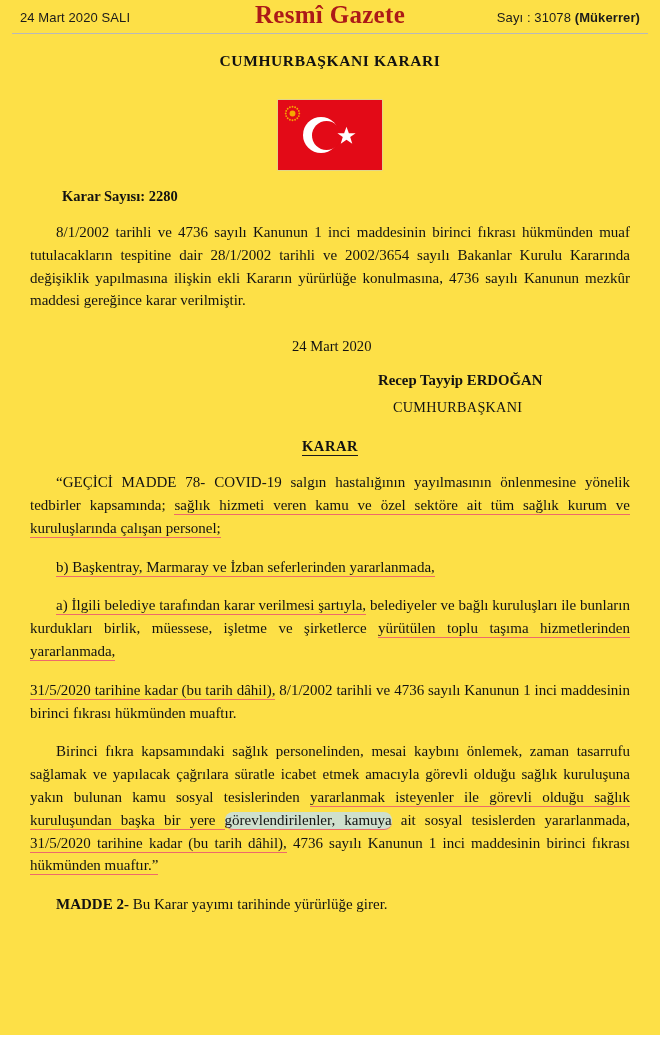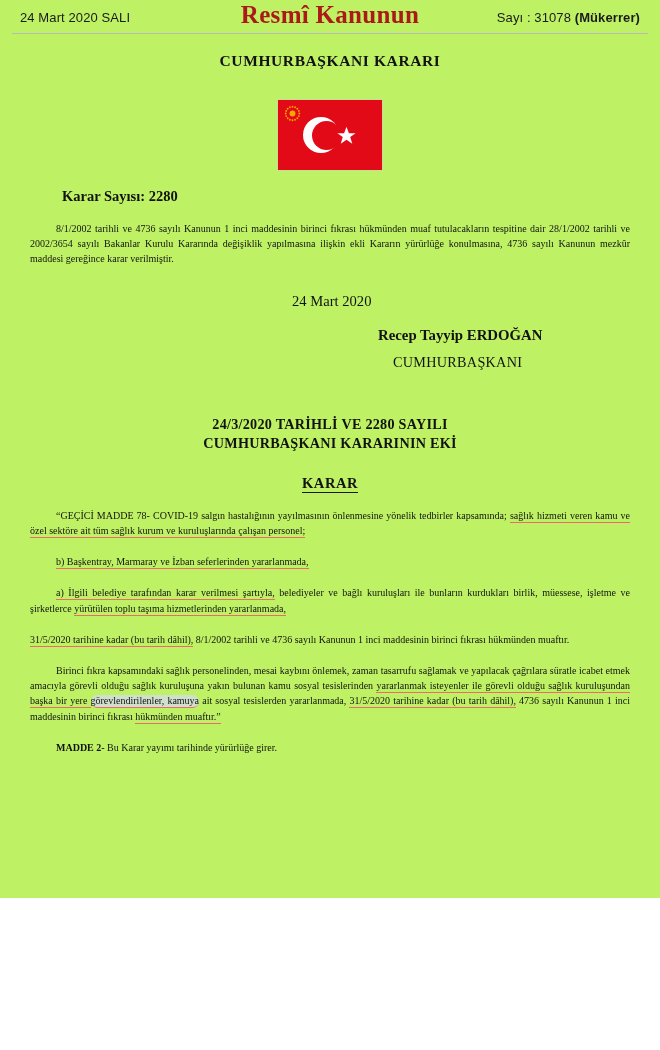--- a/index.html
+++ b/index.html
@@ -4,22 +4,22 @@
 <title>Resmî Gazete</title>
 <style>
   html, body {
     margin: 0;
     padding: 0;
     background: #ffffff;
   }
   #page {
     position: relative;
     width: 660px;
-    height: 898px;
-    background: #bef264;
+    height: 1035px;
+    background: #fde047;
     overflow: hidden;
     font-family: "Liberation Serif", "DejaVu Serif", serif;
     color: #121212;
   }
 
   
   .masthead {
     position: absolute;
     left: 0; top: 0;
     width: 660px; height: 34px;
@@ -113,21 +113,21 @@
     width: 17px; height: 17px;
   }
 
   
   .karar-sayisi {
     font-size: 14.5px;
     font-weight: bold;
     margin: 18px 0 0 32px;
   }
   p.body {
-    font-size: 10px;
+    font-size: 15px;
     line-height: 1.52;
     text-align: justify;
     text-justify: inter-word;
     margin: 16px 0 0 0;
     text-indent: 26px;
     hyphens: none;
   }
   p.body.noindent { text-indent: 0; }
 
   .date-line {
@@ -183,21 +183,21 @@
 </head>
 <body>
 
 <div id="page">
 
   <div class="masthead">
     <div class="masthead-date">24 Mart 2020 SALI</div>
     <div class="masthead-issue">
       <span>Sayı : 31078 </span><span class="bold">(Mükerrer)</span>
     </div>
-    <div class="masthead-brand">Resmî Kanunun</div>
+    <div class="masthead-brand">Resmî Gazete</div>
   </div>
   <div class="masthead-rule"></div>
 
   <div class="doc">
 
     <div class="title-main">CUMHURBAŞKANI KARARI</div>
 
     <div class="flag-wrap">
       <div class="flag">
         <div class="crescent-outer"></div>
@@ -230,24 +230,20 @@
     </div>
 
     <div class="karar-sayisi">Karar Sayısı: 2280</div>
 
     <p class="body">8/1/2002 tarihli ve 4736 sayılı Kanunun 1 inci maddesinin birinci fıkrası hükmünden muaf tutulacakların tespitine dair 28/1/2002 tarihli ve 2002/3654 sayılı Bakanlar Kurulu Kararında değişiklik yapılmasına ilişkin ekli Kararın yürürlüğe konulmasına, 4736 sayılı Kanunun mezkûr maddesi gereğince karar verilmiştir.</p>
 
     <div class="date-line">24 Mart 2020</div>
     <div class="sign-name">Recep Tayyip ERDOĞAN</div>
     <div class="sign-role">CUMHURBAŞKANI</div>
 
-    <div class="annex-title">
-      <div>24/3/2020 TARİHLİ VE 2280 SAYILI</div>
-      <div>CUMHURBAŞKANI KARARININ EKİ</div>
-    </div>
 
     <div class="annex-karar">
       <span>KARAR</span>
     </div>
 
 
     <p class="body">
       <span>“GEÇİCİ MADDE 78-</span><span> COVID-19 salgın hastalığının yayılmasının önlenmesine yönelik tedbirler kapsamında; </span><span class="u-red">sağlık hizmeti veren kamu ve özel sektöre ait tüm sağlık kurum ve kuruluşlarında çalışan personel;</span>
     </p>
 

